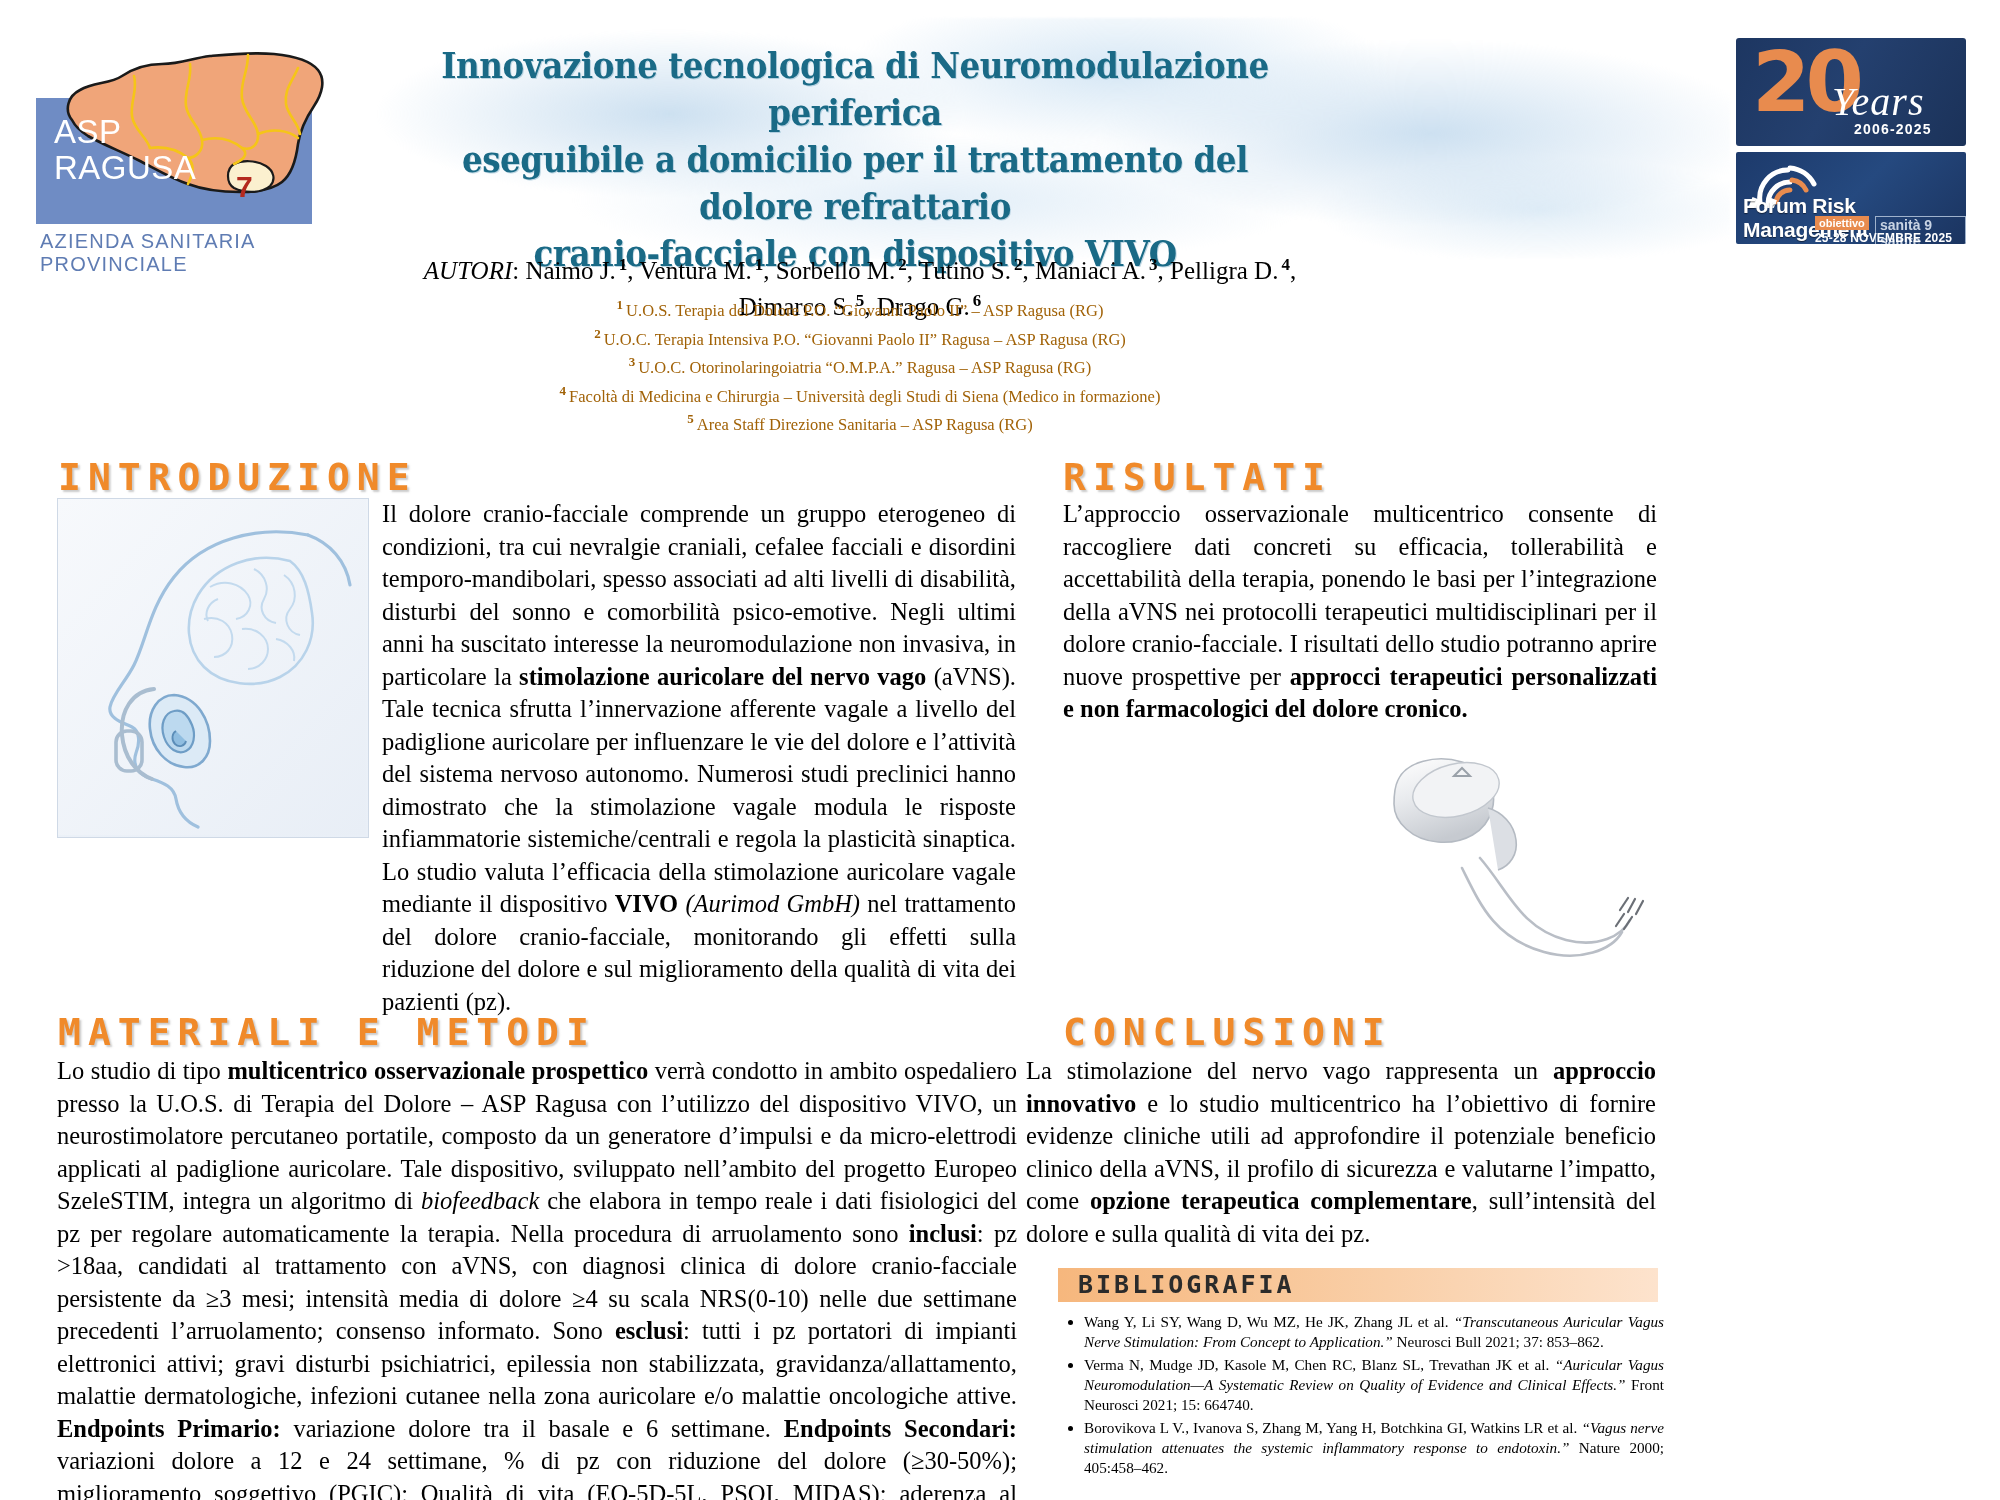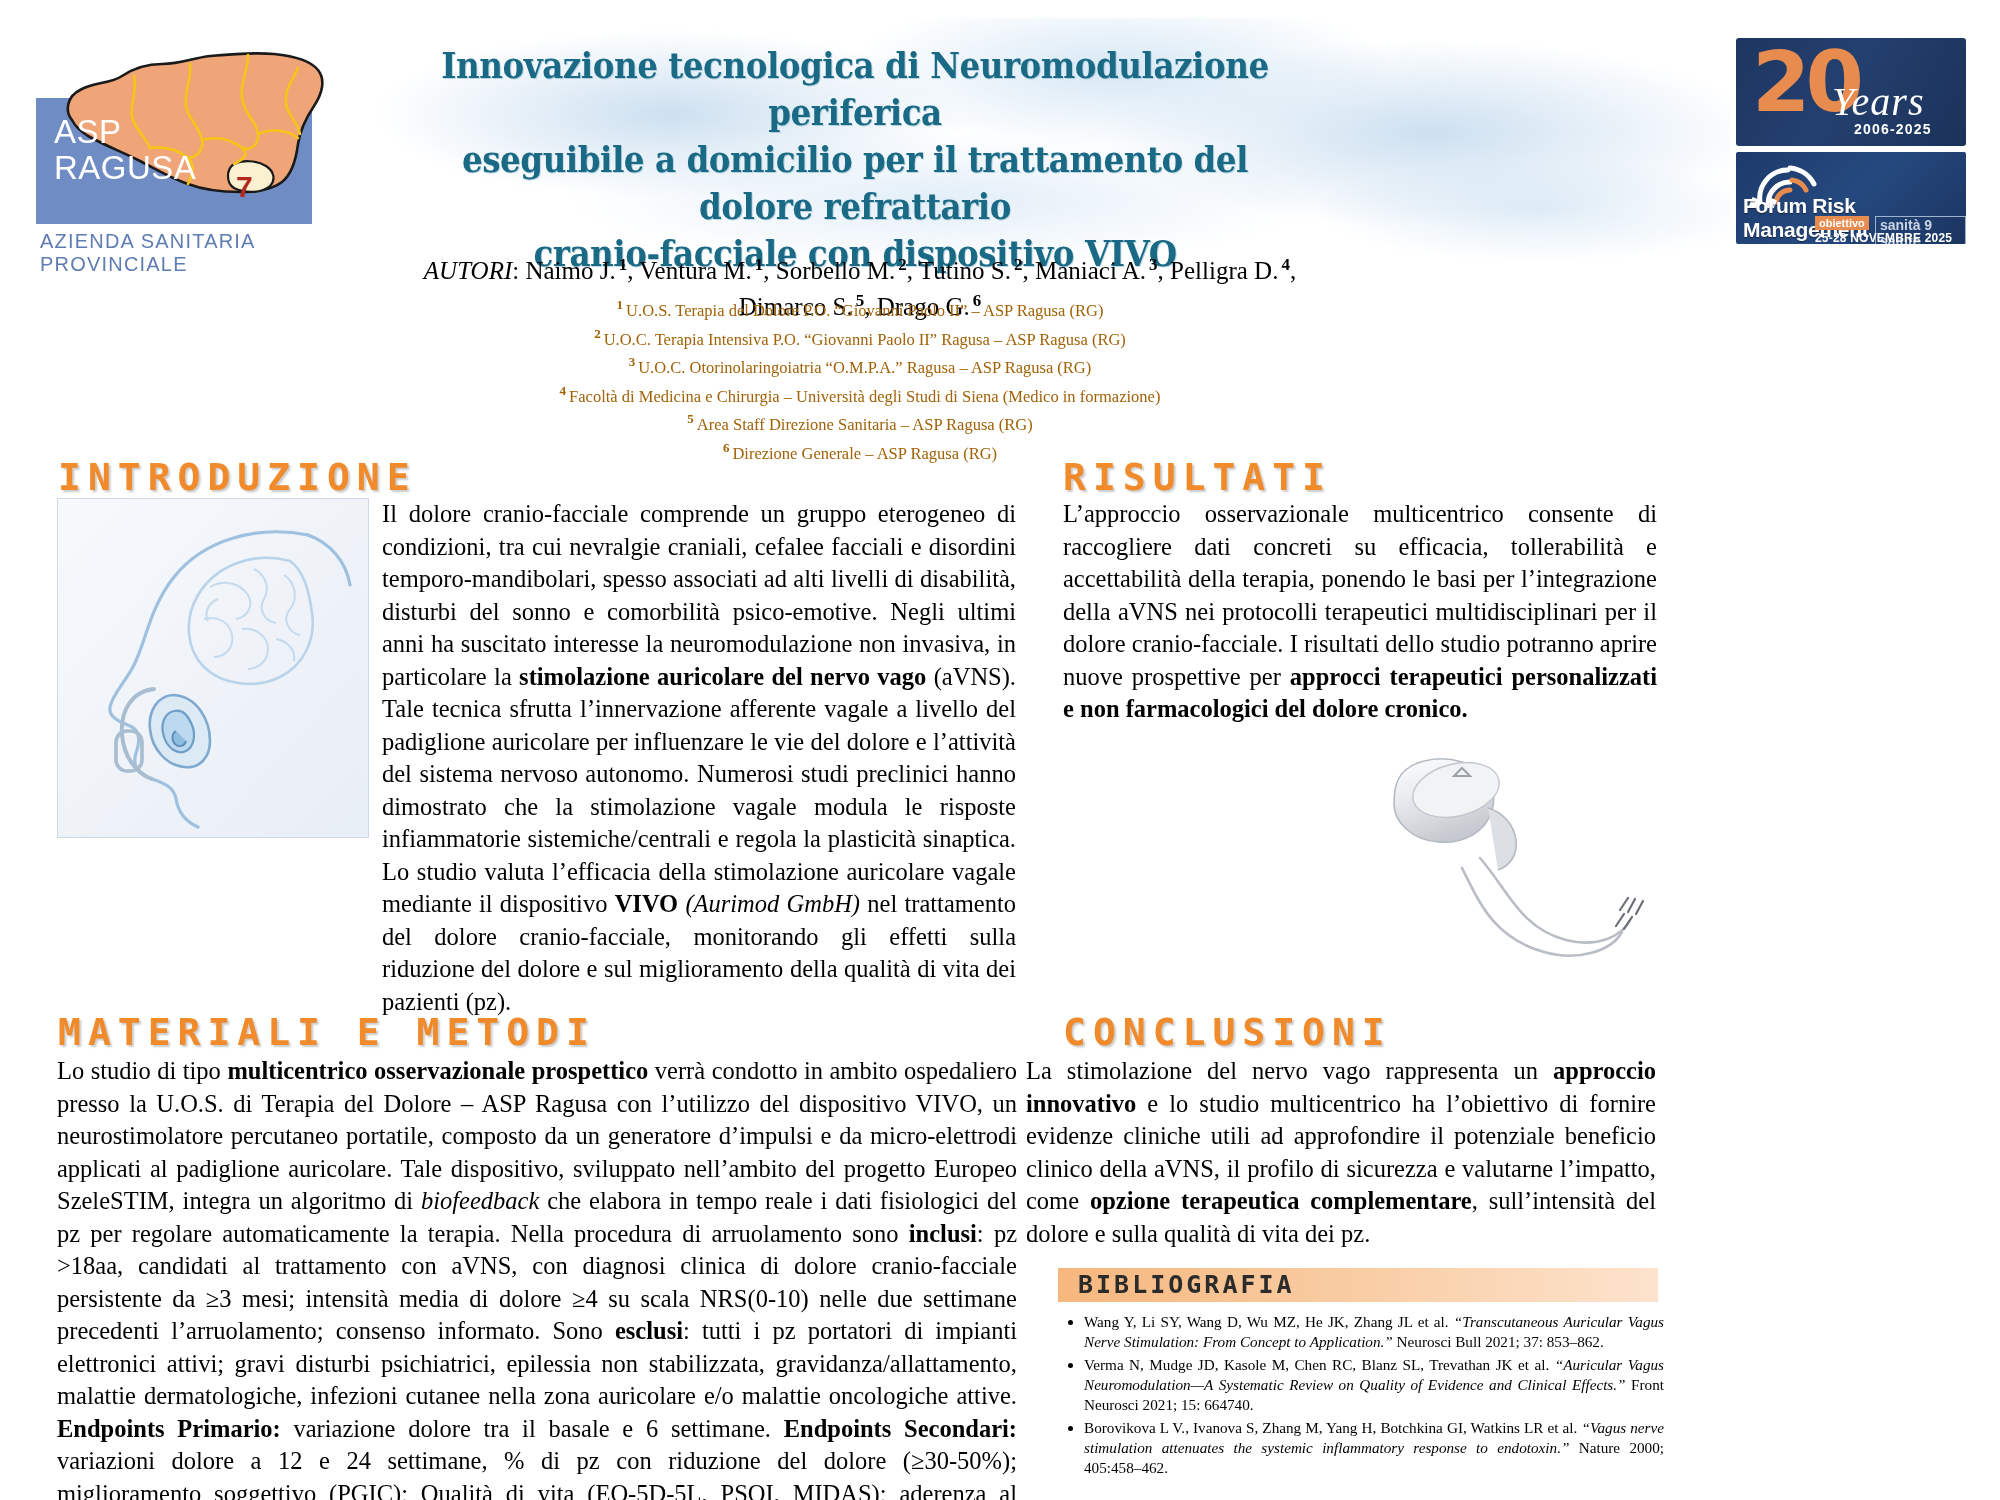--- a/index.html
+++ b/index.html
@@ -230,21 +230,20 @@
     </div>
 
   <div id="authors"><span class="aut">AUTORI</span>: <span>Naimo J.</span><sup>1</sup>, <span>Ventura M.</span><sup>1</sup>, <span>Sorbello M.</span><sup>2</sup>, <span>Tutino S.</span><sup>2</sup>, <span>Maniaci A.</span><sup>3</sup>, <span>Pelligra D.</span><sup>4</sup>, <span>Dimarco S.</span><sup>5</sup>, <span>Drago G.</span><sup>6</sup></div>
 
   <div id="affils">
       <span class="af"><sup>1</sup>U.O.S. Terapia del Dolore P.O. “Giovanni Paolo II” – ASP Ragusa (RG)</span>
       <span class="af"><sup>2</sup>U.O.C. Terapia Intensiva P.O. “Giovanni Paolo II” Ragusa – ASP Ragusa (RG)</span>
       <span class="af"><sup>3</sup>U.O.C. Otorinolaringoiatria “O.M.P.A.” Ragusa – ASP Ragusa (RG)</span>
       <span class="af"><sup>4</sup>Facoltà di Medicina e Chirurgia – Università degli Studi di Siena (Medico in formazione)</span>
       <span class="af"><sup>5</sup>Area Staff Direzione Sanitaria – ASP Ragusa (RG)</span>
-      <span class="af"><sup>6</sup>Direzione Generale – ASP Ragusa (RG)</span>
     </div>
 
   <div id="logo20">
     <div class="y20">20</div>
     <div class="yyears">Years</div>
     <div class="ydates">2006-2025</div>
   </div>
 
   <div id="logoforum">
     <svg width="80" height="52" viewBox="0 0 80 52" style="position:absolute;left:8px;top:4px;">

